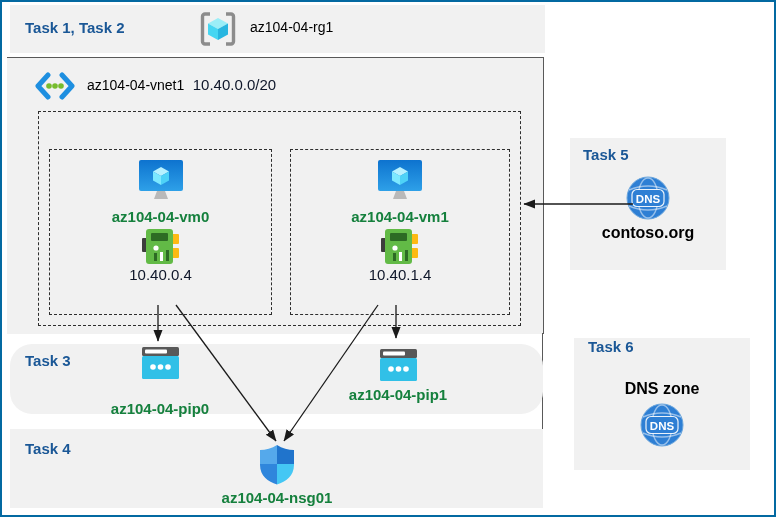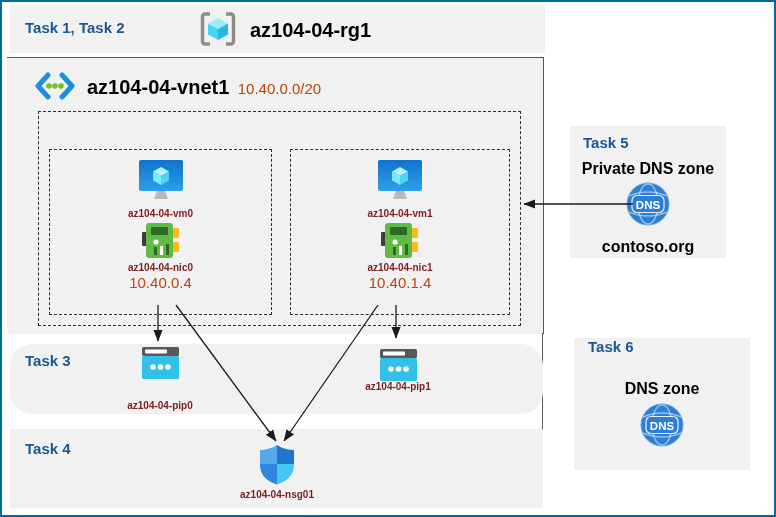--- a/index.html
+++ b/index.html
@@ -1,24 +1,24 @@
 <!DOCTYPE html>
 <html><head>
 <meta charset="utf-8">
 <style>
   html,body { margin:0; padding:0; background:#fff; font-family:"Liberation Sans",sans-serif; }
   .canvas { position:relative; width:776px; height:517px; background:#fff;
             border:2px solid #0369a1; box-sizing:border-box; overflow:hidden; }
   .abs  { position:absolute; }
   .gray { background:#f1f1f1; }
   .heading { font-weight:bold; font-size:15px; color:#1a5796; white-space:nowrap; }
-  .bold    { font-weight:bold; font-size:20px; color:#000; white-space:nowrap; }
+  .bold    { font-weight:normal; font-size:14px; color:#000; white-space:nowrap; }
   .bold16  { font-weight:bold; font-size:16px; color:#000; white-space:nowrap; }
-  .muted   { font-size:15px; color:#c2410c; white-space:nowrap; }
-  .node-label { font-weight:bold; font-size:10px; color:#7f1d1d; white-space:nowrap; }
+  .muted   { font-size:15px; color:#0f172a; white-space:nowrap; }
+  .node-label { font-weight:bold; font-size:15px; color:#15803d; white-space:nowrap; }
   .dashed { position:absolute; border:1px dashed #2e2e2e; box-sizing:border-box; }
   .col { display:flex; flex-direction:column; align-items:center; }
   .vnet-box { background:#f1f1f1; border-top:1px solid #595959; border-right:1px solid #595959; }
   svg text { font-family:"Liberation Sans",sans-serif; }
 </style>
 </head>
 <body>
 
 <div class="canvas">
 
@@ -68,21 +68,20 @@
           <rect x="0" y="10" width="6" height="14" rx="1" fill="#3d3d3d"></rect>
           <rect x="30" y="6" width="7" height="10" rx="1" fill="#fdba12"></rect>
           <rect x="30" y="20" width="7" height="10" rx="1" fill="#fdba12"></rect>
           <rect x="4" y="1" width="27" height="35" rx="3" fill="#62ba46"></rect>
           <rect x="9" y="5" width="17" height="8" rx="1" fill="#2d6b24"></rect>
           <circle cx="14" cy="20" r="2.6" fill="#fff"></circle>
           <rect x="12" y="25" width="3" height="8" fill="#2d6b24"></rect>
           <rect x="18" y="24" width="3" height="9" fill="#fff"></rect>
           <rect x="24" y="22" width="3" height="11" fill="#2d6b24"></rect>
         </svg>
-        <span class="node-label" style="margin-top:3px;">az104-04-nic0</span>
         <span class="muted" style="margin-top:1px;">10.40.0.4</span>
       </div>
 
       <div class="dashed col" style="left:251px;top:37px;width:220px;height:166px;">
         <svg style="margin-top:10px;" width="48" height="42" viewBox="0 0 48 42">
           <defs>
               <linearGradient id="gvm1" x1="0" y1="0" x2="0" y2="1">
             <stop offset="0" stop-color="#0d73cf"></stop>
                 <stop offset="1" stop-color="#2ea0e8"></stop>
           </linearGradient>
@@ -98,21 +97,20 @@
           <rect x="0" y="10" width="6" height="14" rx="1" fill="#3d3d3d"></rect>
           <rect x="30" y="6" width="7" height="10" rx="1" fill="#fdba12"></rect>
           <rect x="30" y="20" width="7" height="10" rx="1" fill="#fdba12"></rect>
           <rect x="4" y="1" width="27" height="35" rx="3" fill="#62ba46"></rect>
           <rect x="9" y="5" width="17" height="8" rx="1" fill="#2d6b24"></rect>
           <circle cx="14" cy="20" r="2.6" fill="#fff"></circle>
           <rect x="12" y="25" width="3" height="8" fill="#2d6b24"></rect>
           <rect x="18" y="24" width="3" height="9" fill="#fff"></rect>
           <rect x="24" y="22" width="3" height="11" fill="#2d6b24"></rect>
         </svg>
-        <span class="node-label" style="margin-top:3px;">az104-04-nic1</span>
         <span class="muted" style="margin-top:1px;">10.40.1.4</span>
       </div>
     </div>
   </div>
 
   <div class="abs" style="left:540px;top:331px;width:1px;height:166px;background:#595959;"></div>
 
   <div class="abs gray" style="left:8px;top:342px;width:533px;height:70px;border-radius:22px;">
     <span class="abs heading" style="left:15px;top:8px;">Task 3</span>
     <div class="abs col" style="left:85px;top:3px;width:130px;gap:14px;">
@@ -128,21 +126,21 @@
     </div>
     <div class="abs col" style="left:323px;top:5px;width:130px;">
       <svg width="37" height="32" viewBox="0 0 37 32">
         <rect x="0" y="0" width="37" height="9" rx="1.5" fill="#585858"></rect>
         <rect x="3" y="2.5" width="22" height="4" rx="1" fill="#fff"></rect>
         <rect x="0" y="9" width="37" height="23" rx="1.5" fill="#31c0e7"></rect>
         <circle cx="11" cy="20" r="2.8" fill="#fff"></circle>
         <circle cx="18.5" cy="20" r="2.8" fill="#fff"></circle>
         <circle cx="26" cy="20" r="2.8" fill="#fff"></circle>
       </svg>
-      <span class="node-label" style="">az104-04-pip1</span>
+      <span class="node-label" style="margin-top:5px;">az104-04-pip1</span>
     </div>
   </div>
 
   <div class="abs gray" style="left:8px;top:427px;width:533px;height:79px;">
     <span class="abs heading" style="left:15px;top:11px;">Task 4</span>
     <div class="abs col" style="left:202px;top:15px;width:130px;">
       <svg width="36" height="41" viewBox="0 0 36 41">
         <defs>
             <clipPath id="shieldclip">
           <path d="M18,1 C23,4.5 29.5,6 35,6 V21 C35,32 27,37.5 18,40.5 C9,37.5 1,32 1,21 V6 C6.5,6 13,4.5 18,1 Z"></path>
@@ -152,33 +150,32 @@
           <rect x="0" y="0" width="18" height="20" fill="#55a9eb"></rect>
           <rect x="18" y="0" width="18" height="20" fill="#2074cc"></rect>
           <rect x="0" y="20" width="18" height="21" fill="#2f86dc"></rect>
           <rect x="18" y="20" width="18" height="21" fill="#44c7f4"></rect>
         </g>
       </svg>
       <span class="node-label" style="margin-top:4px;">az104-04-nsg01</span>
     </div>
   </div>
 
-  <div class="abs gray" style="left:568px;top:124px;width:156px;height:132px;">
+  <div class="abs gray" style="left:568px;top:136px;width:156px;height:132px;">
     <span class="abs heading" style="left:13px;top:8px;">Task 5</span>
     <div class="col" style="margin-top:34px;width:100%;">
-      <span class="bold16">Private DNS zone</span>
       <svg style="margin-top:4px;" width="44" height="44" viewBox="0 0 44 44">
         <circle cx="22" cy="22" r="21" fill="#2e7fd4" stroke="#6ba6dd" stroke-width="1"></circle>
         <ellipse cx="22" cy="22" rx="10" ry="20" fill="none" stroke="#ffffff" stroke-opacity="0.5" stroke-width="1.4"></ellipse>
         <path d="M3,14 Q22,6 41,14" fill="none" stroke="#ffffff" stroke-opacity="0.5" stroke-width="1.4"></path>
         <path d="M3,30 Q22,38 41,30" fill="none" stroke="#ffffff" stroke-opacity="0.5" stroke-width="1.4"></path>
         <rect x="6" y="13.5" width="32" height="17" rx="5" fill="#2e7fd4" stroke="#ffffff" stroke-opacity="0.9" stroke-width="1.2"></rect>
         <text x="22" y="26.5" text-anchor="middle" font-size="11.5" font-weight="bold" fill="#ffffff">DNS</text>
       </svg>
-      <span class="bold16" style="margin-top:12px;">contoso.org</span>
+      <span class="bold16" style="margin-top:4px;">contoso.org</span>
     </div>
   </div>
 
   <div class="abs gray" style="left:572px;top:336px;width:176px;height:132px;">
     <span class="abs heading" style="left:14px;top:0;">Task 6</span>
     <div class="col" style="margin-top:42px;width:100%;">
       <span class="bold16">DNS zone</span>
       <svg style="margin-top:5px;" width="44" height="44" viewBox="0 0 44 44">
         <circle cx="22" cy="22" r="21" fill="#2e7fd4" stroke="#6ba6dd" stroke-width="1"></circle>
         <ellipse cx="22" cy="22" rx="10" ry="20" fill="none" stroke="#ffffff" stroke-opacity="0.5" stroke-width="1.4"></ellipse>

